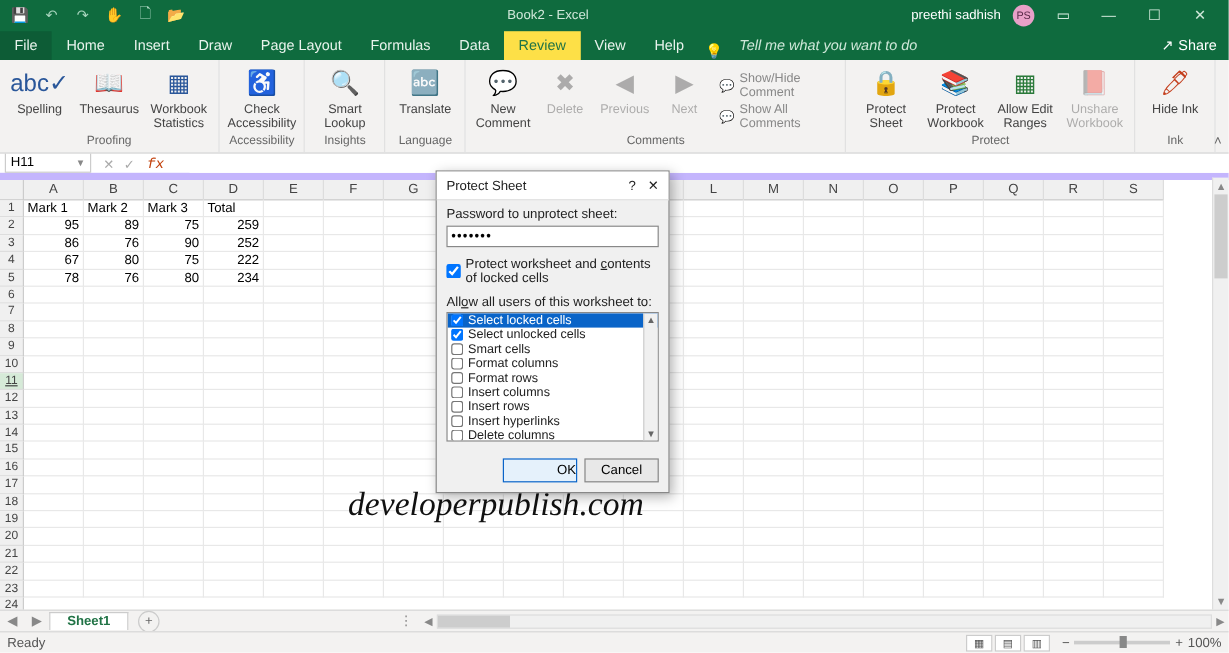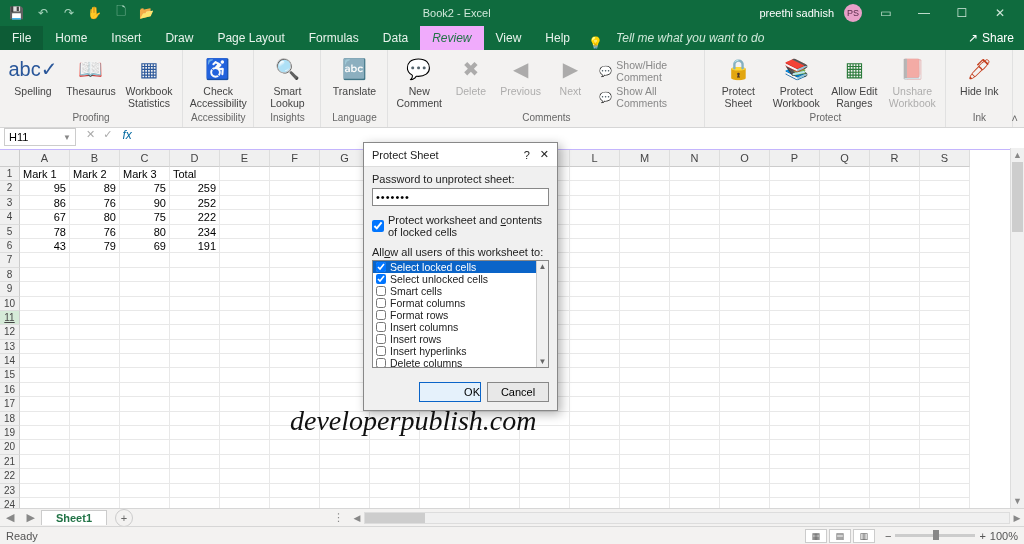--- a/index.html
+++ b/index.html
@@ -11,45 +11,45 @@
 .titlebar .qat span { width: 14px; height: 14px; display: inline-flex; align-items: center; justify-content: center; color: #a8d5be; font-size: 12px; }
 .titlebar .title { flex: 1; text-align: center; color: #d0e8da; }
 .titlebar .right { display: flex; align-items: center; gap: 10px; padding-right: 10px; }
 .titlebar .avatar { width: 18px; height: 18px; border-radius: 50%; background: #e8a0c8; color: #5a2a4a; font-size: 9px; display: inline-flex; align-items: center; justify-content: center; }
 .titlebar .winbtn { width: 28px; text-align: center; color: #d0e8da; font-size: 12px; }
 
 
 .tabs { height: 25px; background: #0f6b3e; display: flex; align-items: flex-end; color: #fff; font-size: 12px; }
 .tabs .tab { padding: 5px 12px; color: #e8f3ec; cursor: pointer; }
 .tabs .tab.file { background: #0d5c36; }
-.tabs .tab.active { background: #f0abfc; color: #217346; font-style: italic; }
+.tabs .tab.active { background: #fde047; color: #217346; }
 .tabs .spacer { flex: 1; }
 .tabs .lightbulb { width: 14px; margin: 0 6px; }
 .tabs .tellme { color: #cfe8d9; padding: 5px 8px; font-style: italic; }
 .tabs .share { padding: 5px 10px; display: flex; align-items: center; gap: 4px; }
 
 
 .ribbon { height: 78px; background: #f3f2f1; border-bottom: 1px solid #d6d6d6; display: flex; position: relative; }
 .group { display: flex; flex-direction: column; align-items: center; padding: 2px 8px; border-right: 1px solid #e1e1e1; }
 .group .items { display: flex; gap: 8px; flex: 1; align-items: flex-start; padding-top: 3px; }
 .group .glabel { font-size: 10px; color: #666; padding-bottom: 2px; }
 .btn-lg { display: flex; flex-direction: column; align-items: center; width: 50px; font-size: 10.5px; color: #444; text-align: center; gap: 2px; }
 .btn-lg .ico { width: 28px; height: 28px; display: flex; align-items: center; justify-content: center; font-size: 20px; }
 .btn-lg.disabled { opacity: 0.4; }
 .ribbon .collapse { position: absolute; right: 6px; bottom: 3px; font-size: 11px; color: #666; }
 
 .comm-stack { display: flex; flex-direction: column; font-size: 10.5px; color: #888; gap: 2px; padding-top: 4px; }
 .comm-stack div { display: flex; align-items: center; gap: 4px; }
 
 
-.fbar { height: 22px; border-bottom: 1px solid #c4b5fd; display: flex; align-items: flex-start; background: #fff; }
+.fbar { height: 22px; border-bottom: 6px solid #c4b5fd; display: flex; align-items: flex-end; background: #fff; }
 .namebox { width: 72px; border: 1px solid #ccc; height: 18px; margin-left: 4px; padding: 0 4px; font-size: 11px; display: flex; align-items: center; justify-content: space-between; }
 .namebox .dd { font-size: 8px; color: #888; }
 .fbar .fx-btns { display: flex; gap: 8px; margin: 0 10px; color: #aaa; font-size: 11px; }
-.fbar .fx { font-style: italic; color: #0369a1; margin-right: 21px; }
+.fbar .fx { font-style: italic; color: #c2410c; margin-right: 21px; font-family: Liberation Mono, monospace; }
 .formula-input { flex: 1; border: none; height: 18px; font-size: 11px; }
 
 
 .gridwrap { position: relative; height: 363px; overflow: hidden; background: #fff; }
 .corner { position: absolute; left: 0; top: 0; width: 20px; height: 17px; background: #f0f0f0; border-right: 1px solid #ccc; border-bottom: 1px solid #ccc; }
 .colhdrs { position: absolute; left: 20px; top: 0; right: 0; height: 17px; display: flex; }
 .colhdr { width: 50px; text-align: center; font-size: 11px; color: #444; background: #f0f0f0; border-right: 1px solid #ddd; border-bottom: 1px solid #ccc; line-height: 17px; }
 .rowhdrs { position: absolute; left: 0; top: 17px; width: 20px; }
 .rowhdr { height: 14.4px; font-size: 10px; color: #444; background: #f0f0f0; border-right: 1px solid #ccc; border-bottom: 1px solid #ddd; text-align: center; line-height: 14.4px; }
 .cells { position: absolute; left: 20px; top: 17px; right: 0; bottom: 0; }
@@ -420,41 +420,20 @@
         <div class="cell"></div>
         <div class="cell"></div>
         <div class="cell"></div>
         <div class="cell"></div>
         <div class="cell"></div>
         <div class="cell"></div>
         <div class="cell"></div>
         <div class="cell"></div>
       </div>
       <div class="row">
-        <div class="cell num">43</div>
-        <div class="cell num">79</div>
-        <div class="cell num">69</div>
-        <div class="cell num">191</div>
-        <div class="cell"></div>
-        <div class="cell"></div>
-        <div class="cell"></div>
-        <div class="cell"></div>
-        <div class="cell"></div>
-        <div class="cell"></div>
-        <div class="cell"></div>
-        <div class="cell"></div>
-        <div class="cell"></div>
-        <div class="cell"></div>
-        <div class="cell"></div>
-        <div class="cell"></div>
-        <div class="cell"></div>
-        <div class="cell"></div>
-        <div class="cell"></div>
-      </div>
-      <div class="row">
         <div class="cell"></div>
         <div class="cell"></div>
         <div class="cell"></div>
         <div class="cell"></div>
         <div class="cell"></div>
         <div class="cell"></div>
         <div class="cell"></div>
         <div class="cell"></div>
         <div class="cell"></div>
         <div class="cell"></div>

